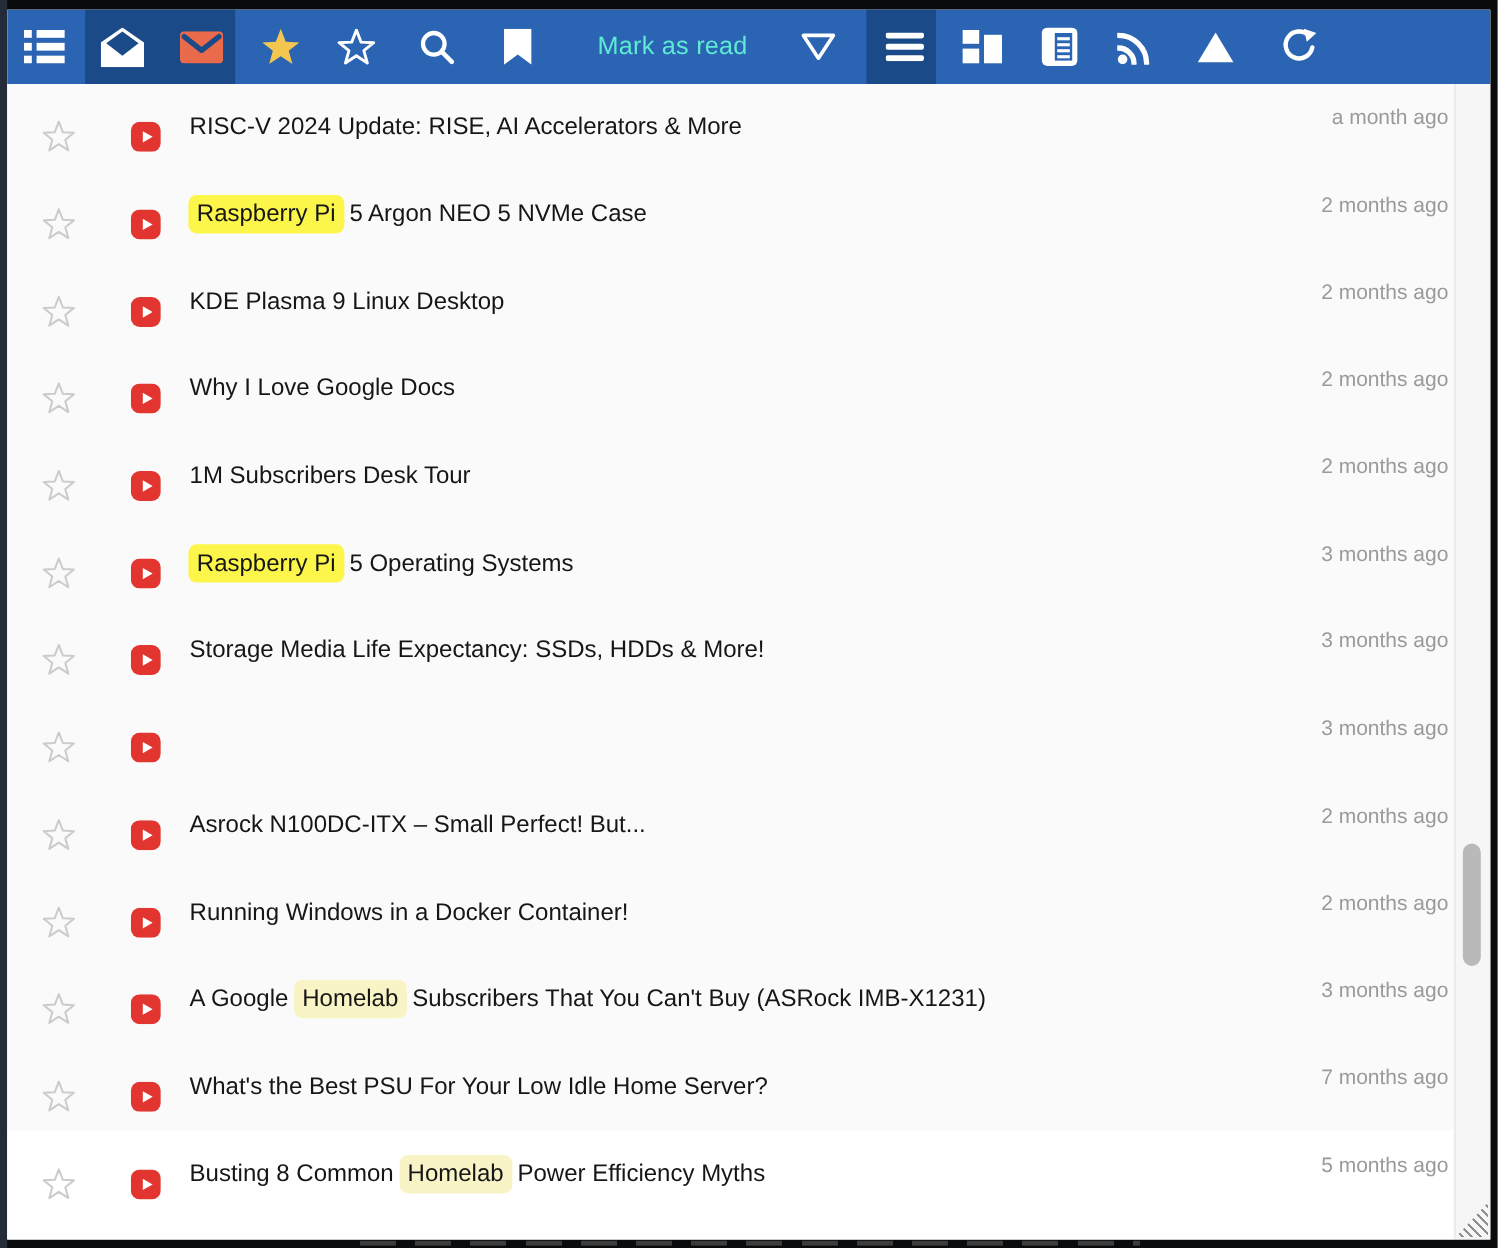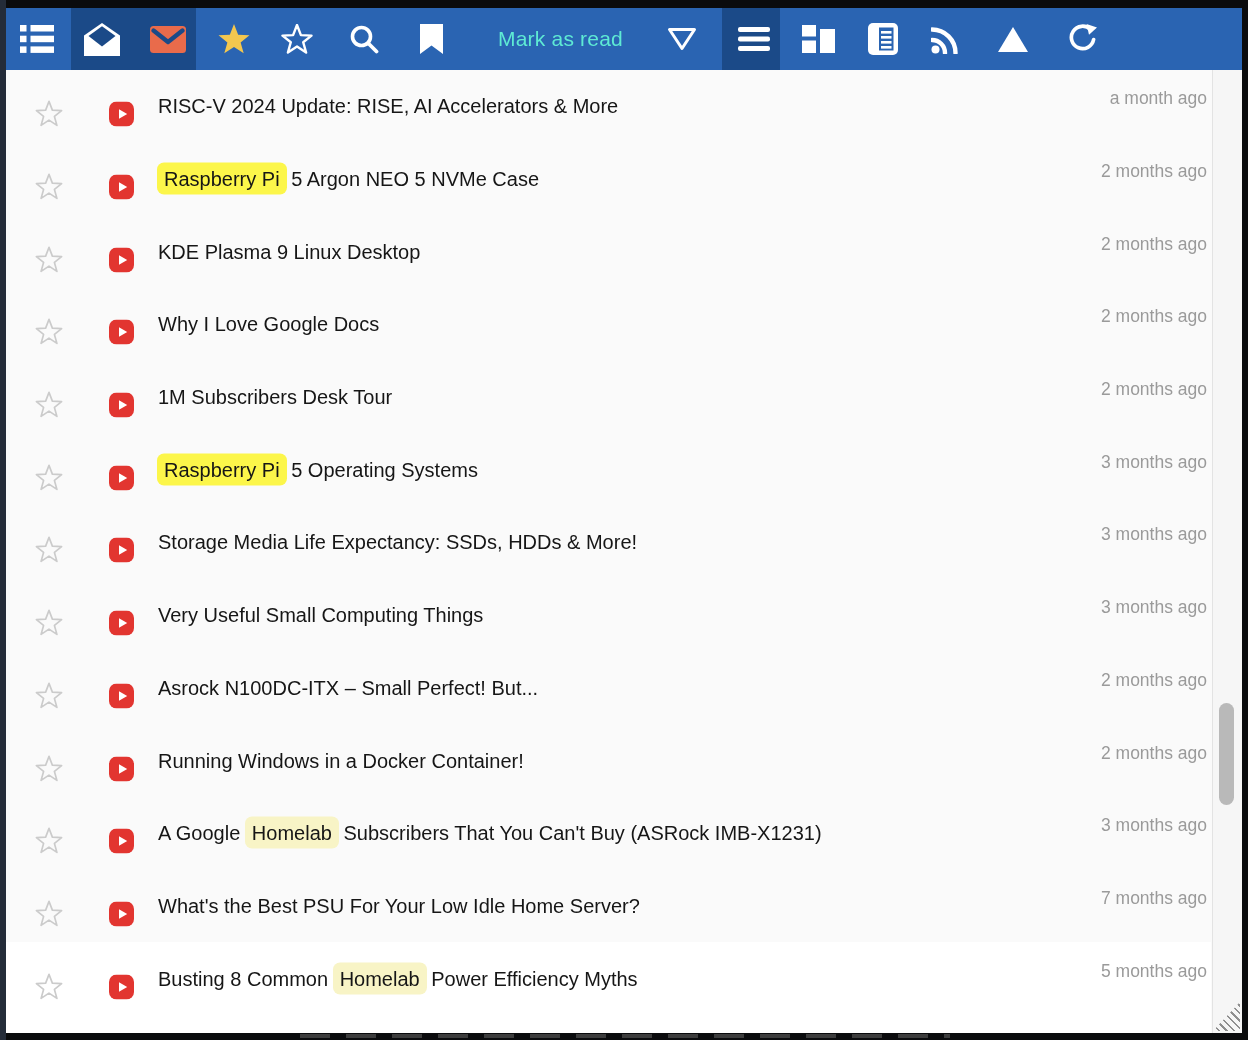--- a/index.html
+++ b/index.html
@@ -313,21 +313,20 @@
       <svg width="28" height="28" viewBox="-1 -1 30 30">
         <path d="M14 0.5 L17.6 9.9 L27.5 10.4 L19.8 16.6 L22.5 26.2 L14 20.6 L5.5 26.2 L8.2 16.6 L0.5 10.4 L10.4 9.9 Z" fill="none" stroke="#cbcbcb" stroke-width="1.8" stroke-linejoin="round"></path>
       </svg>
     </span>
     <span class="row-yt">
       <svg width="25" height="25" viewBox="0 0 25 25">
         <rect x="0" y="0" width="25" height="25" rx="7.5" fill="var(--youtube-red)"></rect>
         <polygon points="10,7.8 18.2,12.5 10,17.2" fill="#fff"></polygon>
       </svg>
     </span>
-    <span class="row-title"><span>Very Useful Small Computing Things</span></span>
     <span class="row-age">3 months ago</span>
   </div>
 
   <div class="row">
     <span class="row-star">
       <svg width="28" height="28" viewBox="-1 -1 30 30">
         <path d="M14 0.5 L17.6 9.9 L27.5 10.4 L19.8 16.6 L22.5 26.2 L14 20.6 L5.5 26.2 L8.2 16.6 L0.5 10.4 L10.4 9.9 Z" fill="none" stroke="#cbcbcb" stroke-width="1.8" stroke-linejoin="round"></path>
       </svg>
     </span>
     <span class="row-yt">

